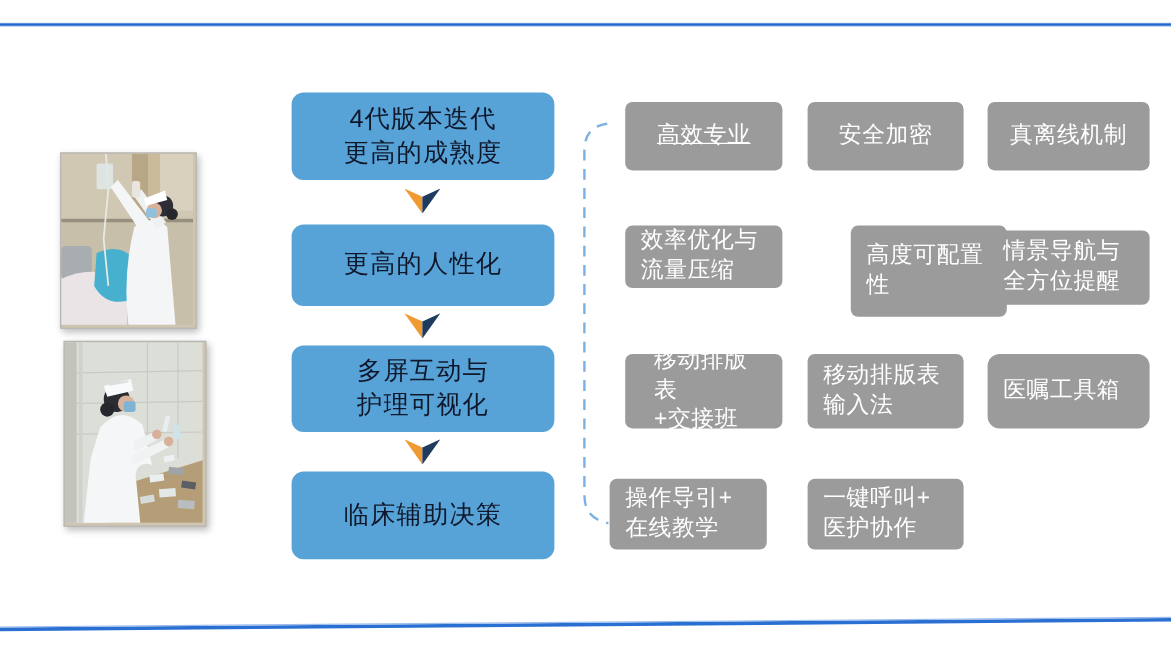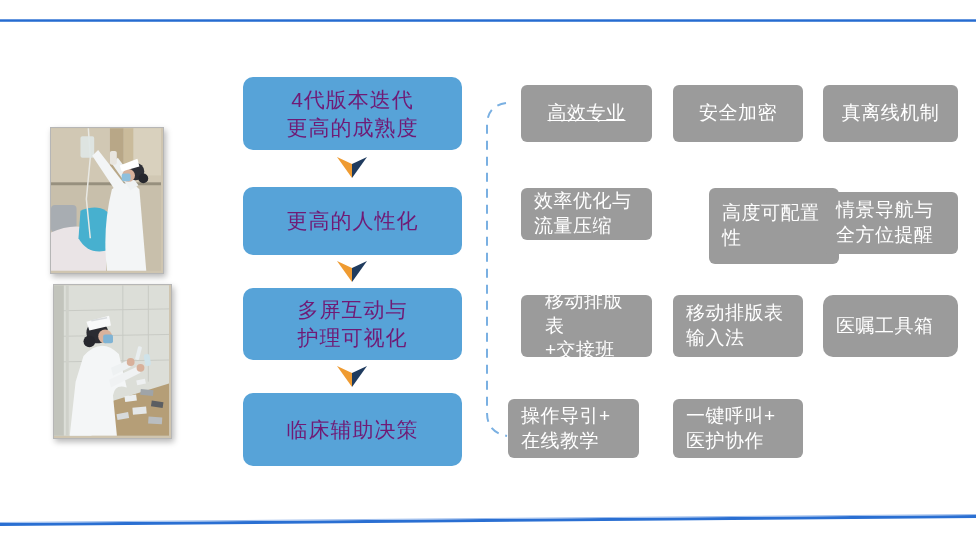--- a/index.html
+++ b/index.html
@@ -19,21 +19,21 @@
     position:absolute; border:1px solid #b6b6b6; background:#cfc5b0;
     box-shadow:2px 3px 6px rgba(0,0,0,0.28);
   }
   .photo svg { display:block; }
   .photo-1 { left:50px; top:127px; width:112px; height:145px; }
   .photo-2 { left:53px; top:284px; width:117px; height:153px; }
 
   
   .flow-box {
     position:absolute; left:243px; width:219px; background:#57a3d8;
-    border-radius:10px; color:#701a75; display:flex; align-items:center;
+    border-radius:10px; color:#0f172a; display:flex; align-items:center;
     justify-content:center; text-align:center; font-size:21px; line-height:1.32;
     white-space:pre-line; letter-spacing:1px;
   }
   .b1 { top:77px;  height:73px; }
   .b2 { top:187px; height:68px; }
   .b3 { top:288px; height:72px; }
   .b4 { top:393px; height:73px; }
 
   .arrow { position:absolute; left:337px; width:30px; height:21px; }
   .a1 { top:157px; } .a2 { top:261px; } .a3 { top:366px; }

